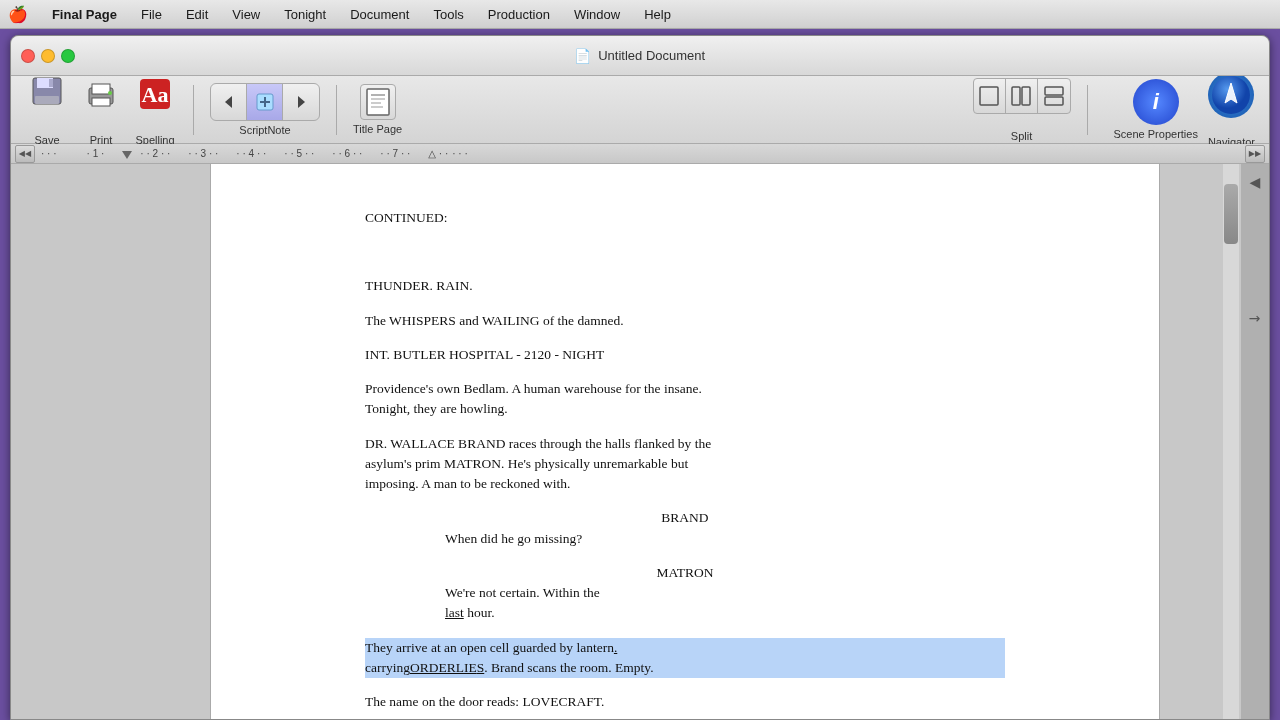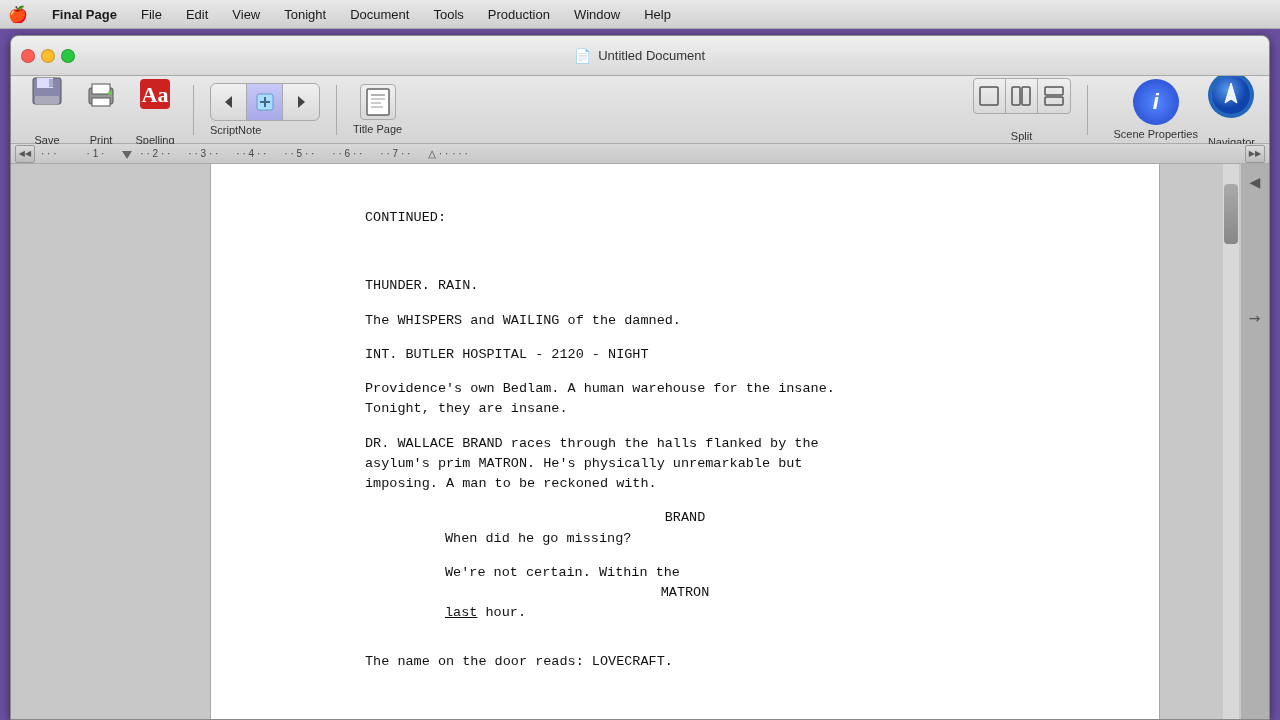--- a/index.html
+++ b/index.html
@@ -115,20 +115,21 @@
       width: 1px;
       height: 50px;
       background: #aaa;
       margin: 0 6px;
     }
     
     
     .scriptnote-group {
       display: flex;
       flex-direction: column;
+      align-items: center;
       gap: 3px;
     }
     .scriptnote-btns {
       display: flex;
       align-items: center;
       background: linear-gradient(to bottom, #f0f0f0, #d8d8d8);
       border: 1px solid #aaa;
       border-radius: 6px;
       overflow: hidden;
     }
@@ -284,21 +285,21 @@
       border-right: 1px solid #aaa;
       flex-shrink: 0;
     }
 
     
     #script-area {
       flex: 1;
       background: white;
       overflow-y: auto;
       padding: 20px 55px;
-      font-family: Liberation Mono, monospace;
+      font-family: Liberation Serif, serif;
       font-size: 13.5px;
       line-height: 1.5;
       color: #111;
     }
 
     .script-content {
       max-width: 640px;
       margin: 0 auto;
     }
 
@@ -565,36 +566,38 @@
         <div class="script-space-lg"></div>
         <div class="script-space-lg"></div>
 
         <p class="script-line">THUNDER. RAIN.</p>
         <div class="script-space"></div>
         <p class="script-line">The WHISPERS and WAILING of the damned.</p>
         <div class="script-space"></div>
         <p class="script-line">INT. BUTLER HOSPITAL - 2120 - NIGHT</p>
         <div class="script-space"></div>
         <p class="script-line">Providence's own Bedlam. A human warehouse for the insane.</p>
-        <p class="script-line">Tonight, they are insane.</p>
+        <p class="script-line">Tonight, they are howling.</p>
         <div class="script-space"></div>
         <p class="script-line">DR. WALLACE BRAND races through the halls flanked by the</p>
         <p class="script-line">asylum's prim MATRON. He's physically unremarkable but</p>
         <p class="script-line">imposing. A man to be reckoned with.</p>
         <div class="script-space"></div>
 
         <p class="script-line char-name">BRAND</p>
         <p class="script-line dialogue">When did he go missing?</p>
         <div class="script-space"></div>
 
+        <p class="script-line char-name">MATRON</p>
         <p class="script-line dialogue">We're not certain. Within the</p>
-        <p class="script-line char-name">MATRON</p>
         <p class="script-line dialogue"><span class="underline">last</span> hour.</p>
         <div class="script-space"></div>
 
+        <p class="script-line selected-text">They arrive at an open cell guarded by lantern<span style="text-decoration: underline">.</span></p>
+        <p class="script-line selected-text">carrying<span style="text-decoration:underline">ORDERLIE</span><span style="text-decoration:underline">S</span>. Brand scans the room. Empty.</p>
         <div class="script-space"></div>
 
         <p class="script-line">The name on the door reads: LOVECRAFT.</p>
         <div class="script-space"></div>
 
       </div>
     </div>
 
     <div class="right-gutter">
       <div class="scrollbar-track">

